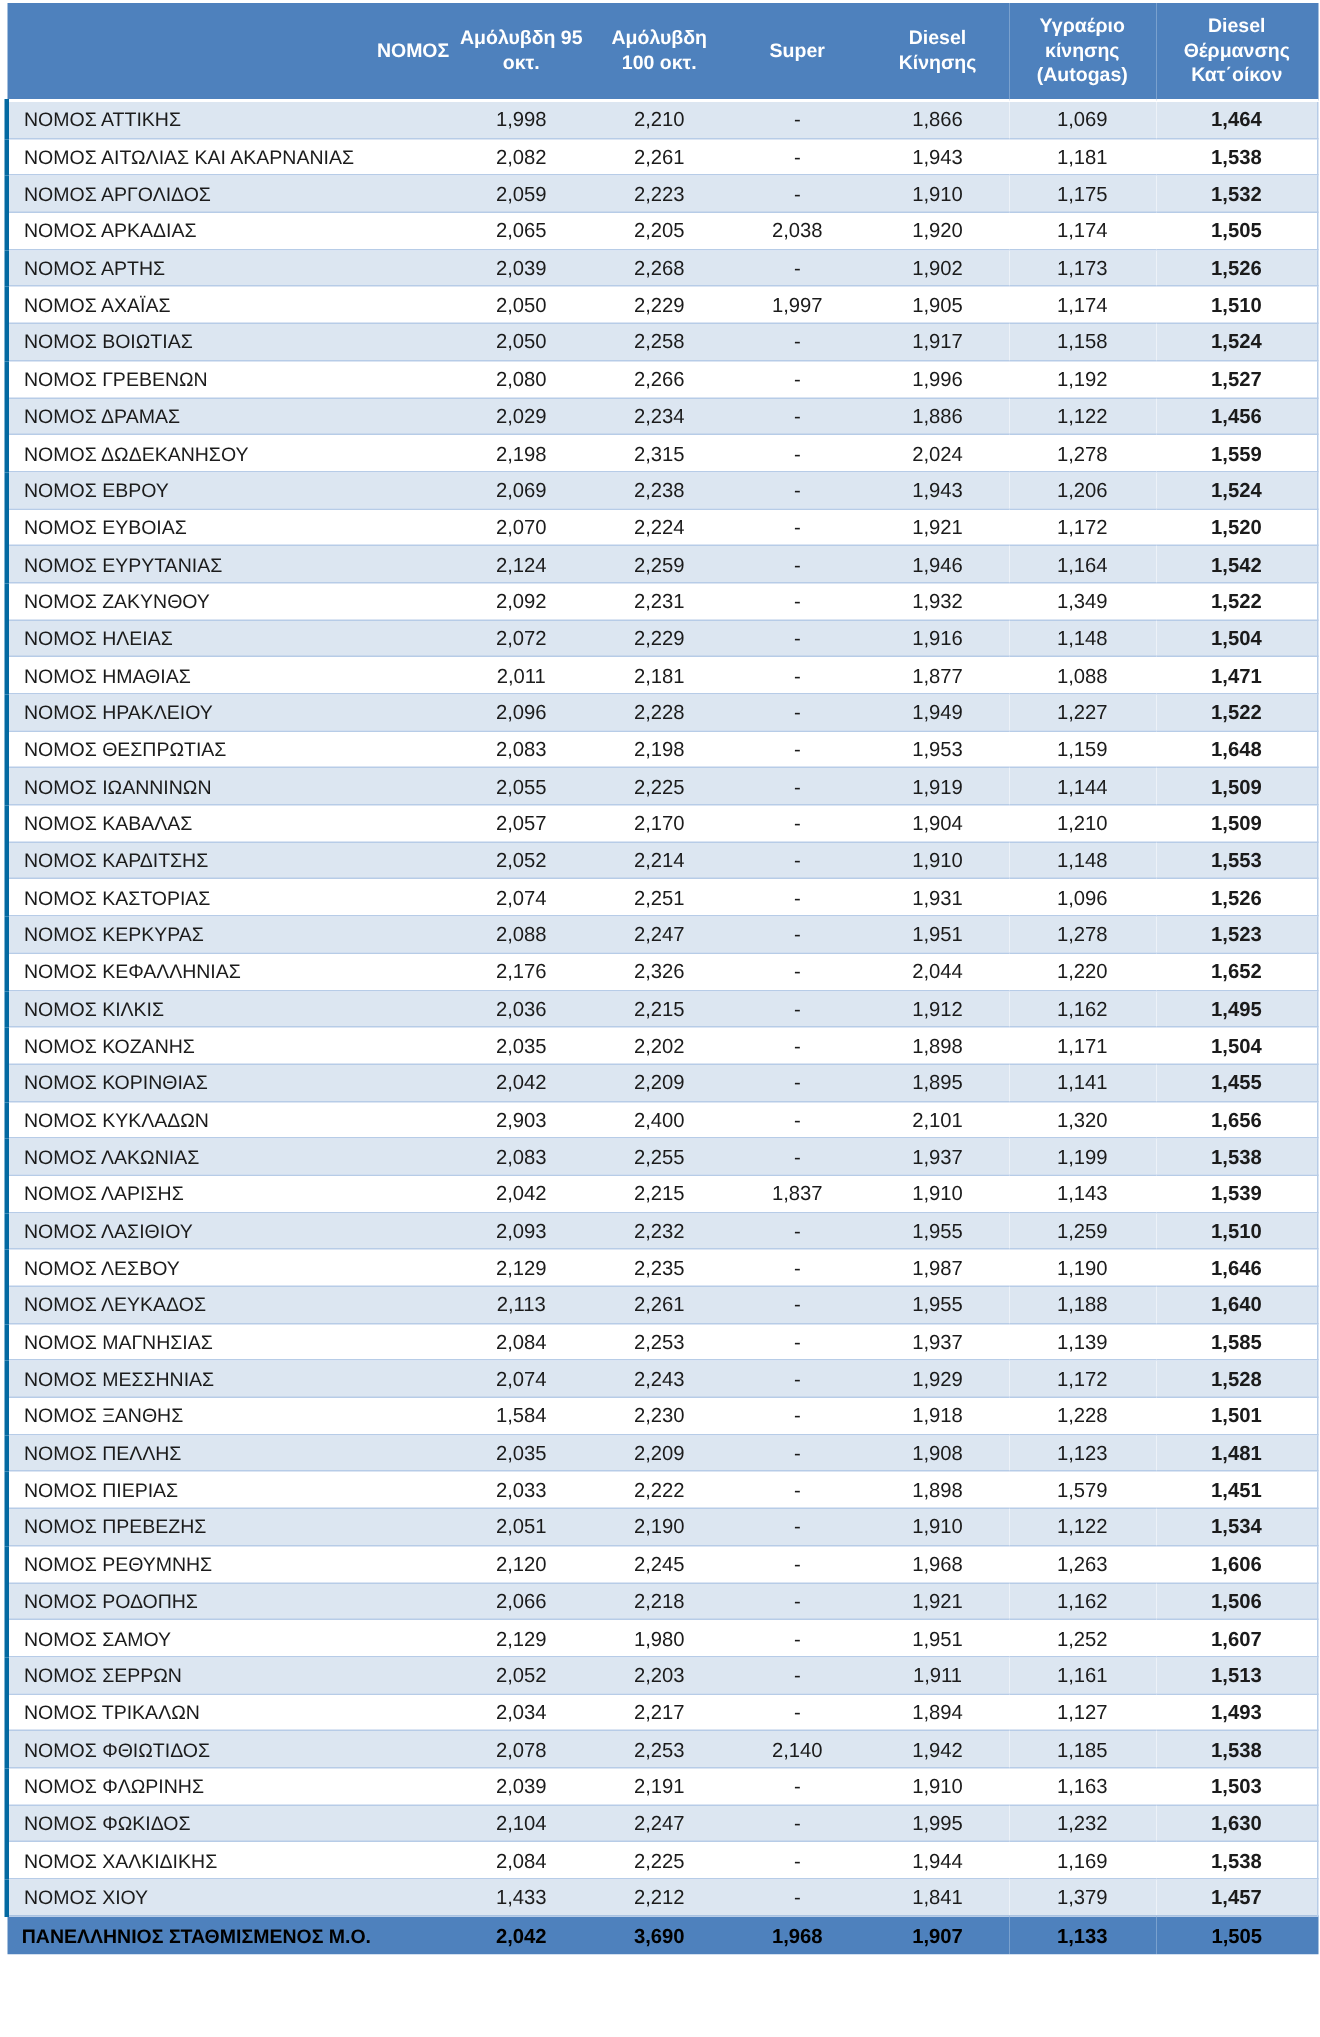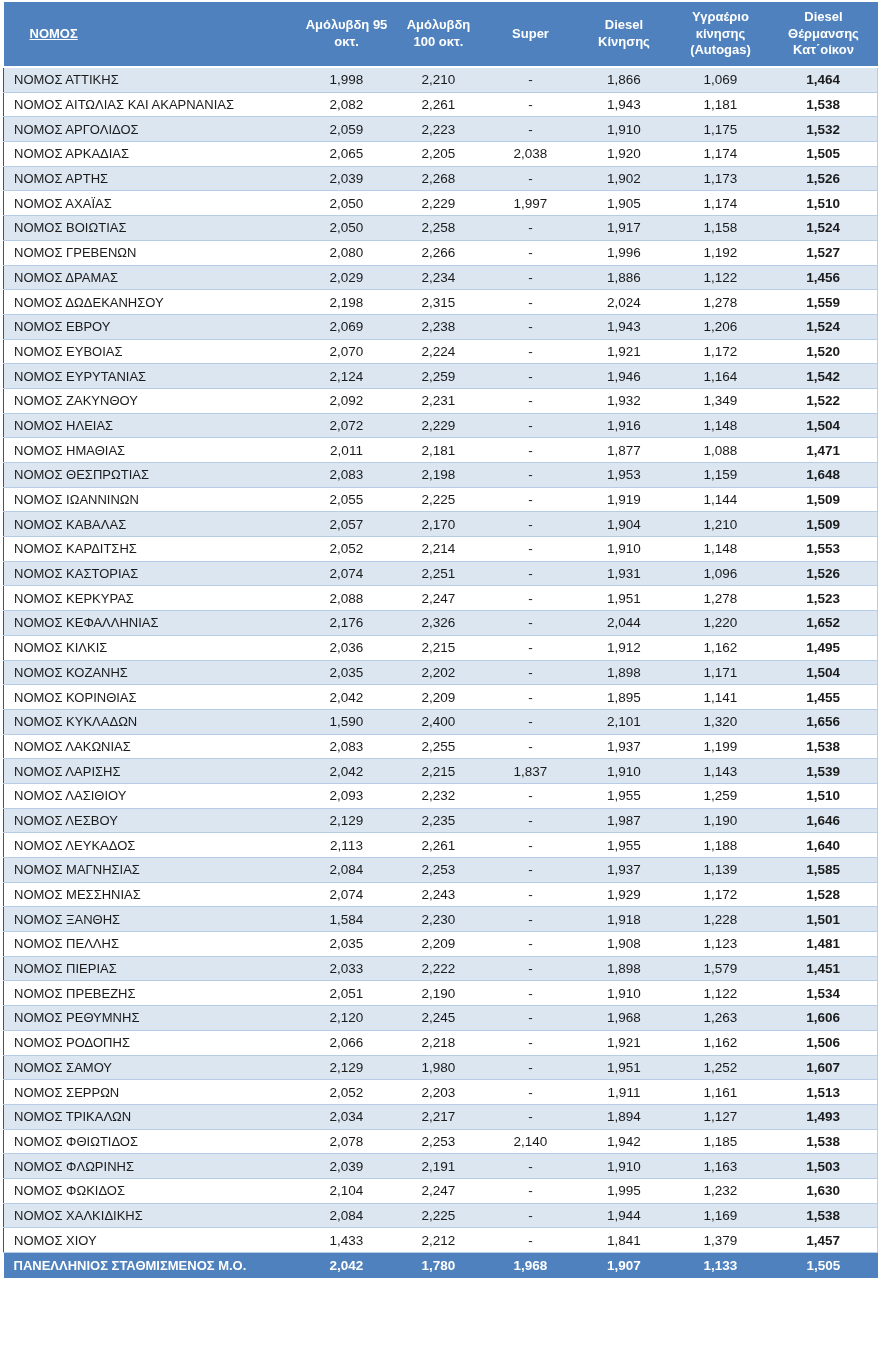--- a/index.html
+++ b/index.html
@@ -30,49 +30,48 @@
     font-size: 13px;
     font-weight: bold;
     text-align: center;
     vertical-align: middle;
     padding: 6px 2px;
     height: 52px;
     line-height: 1.3;
     border-bottom: 2px solid #ffffff;
   }
   thead th.name-col {
-    text-align: left;
-    padding-left: 26px;
-    text-decoration: underline;
+    text-align: right;
+    padding-left: 10px;
   }
 
   tbody td {
     font-size: 13.5px;
     color: #1b1b1b;
     text-align: center;
     vertical-align: middle;
     height: 23.7px;
     padding: 0 2px;
     border-bottom: 1px solid #b7cce7;
     white-space: nowrap;
     overflow: hidden;
   }
   tbody td.name-col {
     text-align: left;
     padding-left: 10px;
     font-size: 13px;
   }
   tbody tr:nth-child(odd) td  { background: #dce6f1; }
   tbody tr:nth-child(even) td { background: #ffffff; }
-  tbody td:first-child { border-left: 1px solid #0369a1; }
+  tbody td:first-child { border-left: 3px solid #0369a1; }
   tbody td:last-child  { border-right: 1px solid #b7cce7; font-weight: bold; }
 
   tfoot td {
     background: #4e81bd;
-    color: #ffffff;
+    color: #000000;
     font-weight: bold;
     font-size: 13.5px;
     text-align: center;
     vertical-align: middle;
     height: 25px;
     padding: 0 2px;
     border-top: 1px solid #ffffff;
     white-space: nowrap;
   }
   tfoot td.name-col {
@@ -245,20 +244,29 @@
         <tr>
           <td class="name-col">ΝΟΜΟΣ ΗΜΑΘΙΑΣ</td>
           <td>2,011</td>
           <td>2,181</td>
           <td>-</td>
           <td>1,877</td>
           <td>1,088</td>
           <td>1,471</td>
         </tr>
         <tr>
+          <td class="name-col">ΝΟΜΟΣ ΗΡΑΚΛΕΙΟΥ</td>
+          <td>2,096</td>
+          <td>2,228</td>
+          <td>-</td>
+          <td>1,949</td>
+          <td>1,227</td>
+          <td>1,522</td>
+        </tr>
+        <tr>
           <td class="name-col">ΝΟΜΟΣ ΘΕΣΠΡΩΤΙΑΣ</td>
           <td>2,083</td>
           <td>2,198</td>
           <td>-</td>
           <td>1,953</td>
           <td>1,159</td>
           <td>1,648</td>
         </tr>
         <tr>
           <td class="name-col">ΝΟΜΟΣ ΙΩΑΝΝΙΝΩΝ</td>
@@ -336,21 +344,21 @@
           <td class="name-col">ΝΟΜΟΣ ΚΟΡΙΝΘΙΑΣ</td>
           <td>2,042</td>
           <td>2,209</td>
           <td>-</td>
           <td>1,895</td>
           <td>1,141</td>
           <td>1,455</td>
         </tr>
         <tr>
           <td class="name-col">ΝΟΜΟΣ ΚΥΚΛΑΔΩΝ</td>
-          <td>1,590</td>
+          <td>2,903</td>
           <td>2,400</td>
           <td>-</td>
           <td>2,101</td>
           <td>1,320</td>
           <td>1,656</td>
         </tr>
         <tr>
           <td class="name-col">ΝΟΜΟΣ ΛΑΚΩΝΙΑΣ</td>
           <td>2,083</td>
           <td>2,255</td>
@@ -537,21 +545,21 @@
           <td>-</td>
           <td>1,841</td>
           <td>1,379</td>
           <td>1,457</td>
         </tr>
       </tbody>
     <tfoot>
       <tr>
         <td class="name-col">ΠΑΝΕΛΛΗΝΙΟΣ ΣΤΑΘΜΙΣΜΕΝΟΣ Μ.Ο.</td>
         <td>2,042</td>
-        <td>1,780</td>
+        <td>3,690</td>
         <td>1,968</td>
         <td>1,907</td>
         <td>1,133</td>
         <td>1,505</td>
       </tr>
     </tfoot>
   </table>
 </div>
 
 </body></html>

